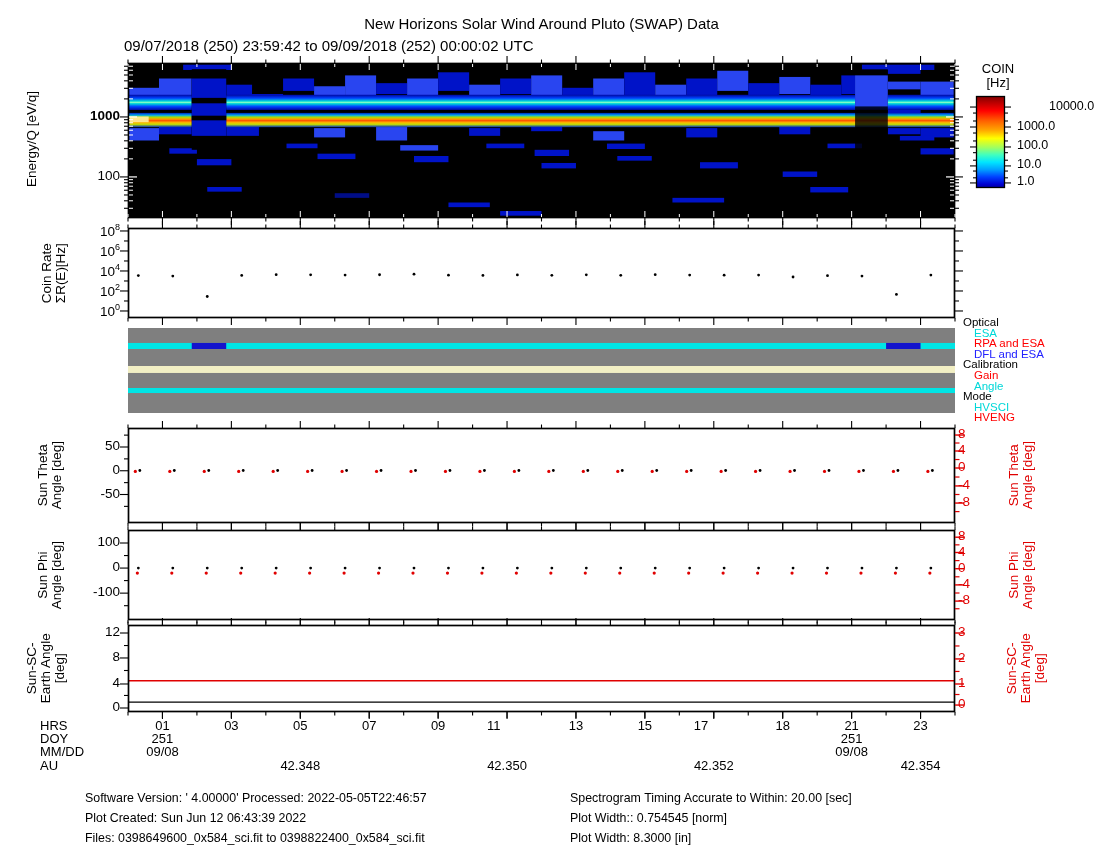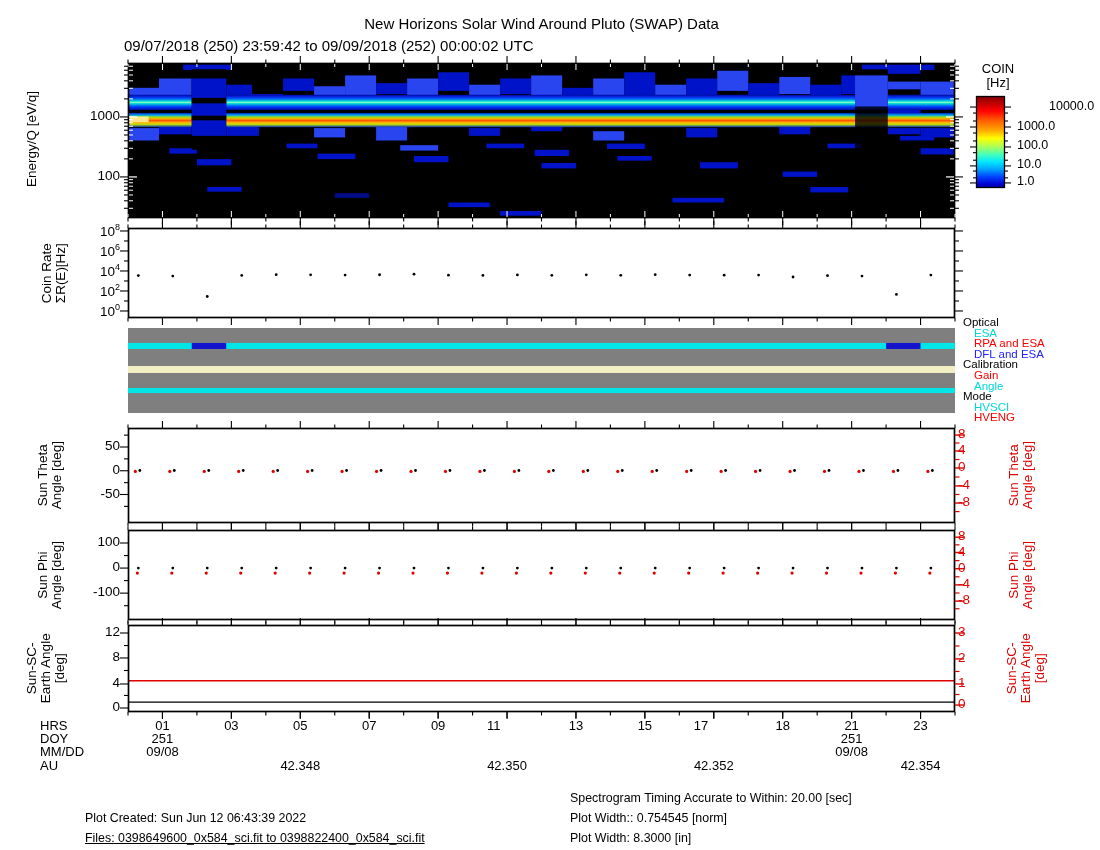--- a/index.html
+++ b/index.html
@@ -823,26 +823,27 @@
   <div class="cb-title">
     <div>COIN</div>
     <div>[Hz]</div>
   </div>
 
   <div class="lbl" style="left:40px;top:719px;">HRS</div>
   <div class="lbl" style="left:40px;top:732px;">DOY</div>
   <div class="lbl" style="left:40px;top:745px;">MM/DD</div>
   <div class="lbl" style="left:40px;top:759px;">AU</div>
 
+  <div class="lbl footer" style="left:85px;top:792px;">Software Version:  ' 4.00000'  Processed: 2022-05-05T22:46:57</div>
   <div class="lbl footer" style="left:85px;top:812px;">Plot Created: Sun Jun 12 06:43:39 2022</div>
-  <div class="lbl footer" style="left:85px;top:832px;text-decoration:underline;">Files: 0398649600_0x584_sci.fit to 0398822400_0x584_sci.fit</div>
+  <div class="lbl footer" style="left:85px;top:832px;">Files: 0398649600_0x584_sci.fit to 0398822400_0x584_sci.fit</div>
   <div class="lbl footer" style="left:570px;top:792px;">Spectrogram Timing Accurate to Within: 20.00 [sec]</div>
   <div class="lbl footer" style="left:570px;top:812px;">Plot Width:: 0.754545 [norm]</div>
   <div class="lbl footer" style="left:570px;top:832px;">Plot Width: 8.3000 [in]</div>
-<div class="lbl" style="left: 62px; top: 108.94px; width: 58px; text-align: right; font-size: 13.5px;">1000</div>
+<div class="lbl" style="left: 62px; top: 108.94px; width: 58px; text-align: right; font-size: 13.5px; font-weight: bold;">1000</div>
     <div class="lbl" style="left: 62px; top: 168.925px; width: 58px; text-align: right; font-size: 13.5px;">100</div>
     <div class="lbl" style="left: 78px; top: 222.97px; width: 42px; text-align: right; font-size: 13.5px;">10<sup>8</sup></div>
     <div class="lbl" style="left: 78px; top: 242.972px; width: 42px; text-align: right; font-size: 13.5px;">10<sup>6</sup></div>
     <div class="lbl" style="left: 78px; top: 262.975px; width: 42px; text-align: right; font-size: 13.5px;">10<sup>4</sup></div>
     <div class="lbl" style="left: 78px; top: 282.978px; width: 42px; text-align: right; font-size: 13.5px;">10<sup>2</sup></div>
     <div class="lbl" style="left: 78px; top: 302.98px; width: 42px; text-align: right; font-size: 13.5px;">10<sup>0</sup></div>
     <div class="lbl" style="left: 963px; top: 316px; font-size: 11.5px;">Optical</div>
     <div class="lbl" style="left: 974px; top: 326.6px; font-size: 11.5px; color: rgb(0, 216, 216);">ESA</div>
     <div class="lbl" style="left: 974px; top: 337.2px; font-size: 11.5px; color: rgb(255, 0, 0);">RPA and ESA</div>
     <div class="lbl" style="left: 974px; top: 347.8px; font-size: 11.5px; color: rgb(34, 34, 255);">DFL and ESA</div>

